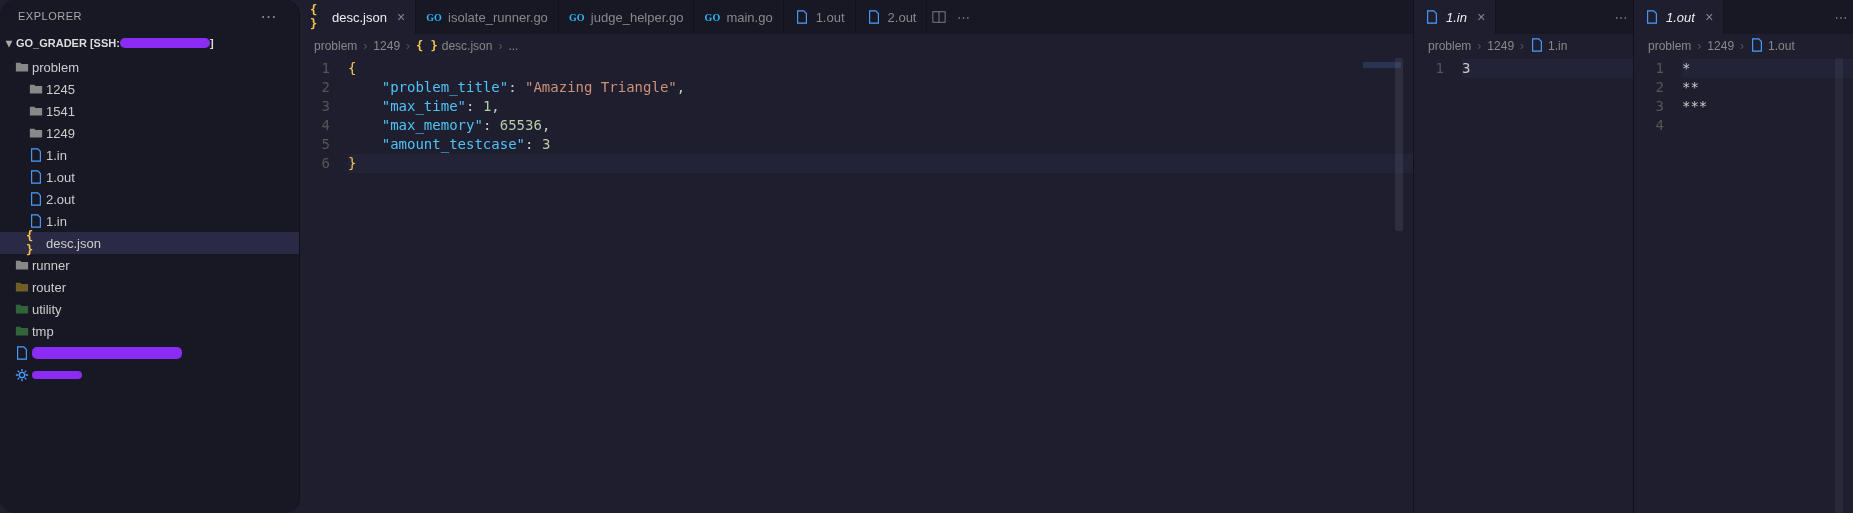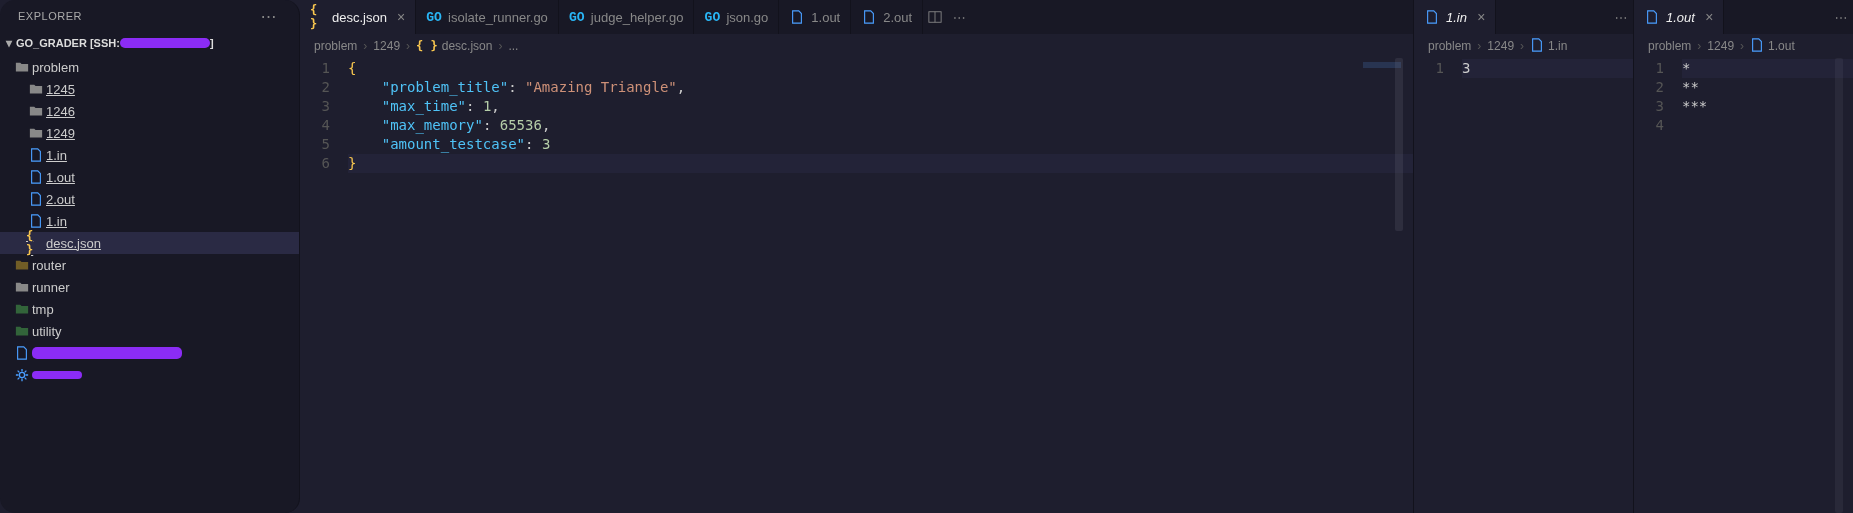--- a/index.html
+++ b/index.html
@@ -50,25 +50,25 @@
 .tree-row {
   display: flex;
   align-items: center;
   height: 22px;
   padding-left: 10px;
   color: #ccc;
   cursor: pointer;
 }
 .tree-row.selected { background: #2a2a44; }
 .tree-row.depth1 { padding-left: 12px; }
-.tree-row.depth2 { padding-left: 26px; text-decoration: underline; }
+.tree-row.depth2 { padding-left: 26px; }
 .tree-row .ficon { width: 20px; display: inline-flex; align-items: center; justify-content: center; }
 .icon-folder { fill: #888; }
 .icon-file { stroke: #4a9eff; fill: none; stroke-width: 1.3; }
-.icon-go { color: #29b6f6; font-size: 13px; font-weight: 700; font-family: Liberation Mono, monospace; }
+.icon-go { color: #29b6f6; font-size: 10px; font-weight: 700; font-family: Liberation Serif, serif; }
 .icon-dot-y { fill: #c9a227; }
 .icon-dot-g { fill: #4caf50; }
 
 .main { flex: 1; display: flex; flex-direction: column; }
 .tabbars { display: flex; background: #181825; }
 .tabbar { display: flex; align-items: center; height: 34px; }
 .tabbar.tb1 { flex: 1; }
 .tabbar.tb2 { width: 220px; border-left: 1px solid #12121c; }
 .tabbar.tb3 { width: 220px; border-left: 1px solid #12121c; }
 .tab {
@@ -177,21 +177,21 @@
           </svg>
         </span>
         <span>1245</span>
       </div>
       <div class="tree-row depth2">
         <span class="ficon">
           <svg width="14" height="14" viewBox="0 0 16 16">
             <path class="icon-folder" d="M1 3h5l1.5 1.5H15v8.5H1z"></path>
           </svg>
         </span>
-        <span>1246</span>
+        <span>1541</span>
       </div>
       <div class="tree-row depth2">
         <span class="ficon">
           <svg width="14" height="14" viewBox="0 0 16 16">
             <path class="icon-folder" d="M1 3h5l1.5 1.5H15v8.5H1z"></path>
           </svg>
         </span>
         <span>1249</span>
       </div>
       <div class="tree-row depth2">
@@ -228,48 +228,48 @@
       </div>
       <div class="tree-row depth2 selected">
         <span class="ficon">
           <span style="color:#f9c74f;font-family:monospace;font-size:12px;font-weight:700">{ }</span>
         </span>
         <span>desc.json</span>
       </div>
       <div class="tree-row depth1">
         <span class="ficon">
           <svg width="14" height="14" viewBox="0 0 16 16">
+            <path class="icon-folder" d="M1 3h5l1.5 1.5H15v8.5H1z"></path>
+          </svg>
+        </span>
+        <span>runner</span>
+      </div>
+      <div class="tree-row depth1">
+        <span class="ficon">
+          <svg width="14" height="14" viewBox="0 0 16 16">
             <path class="icon-dot-y" d="M1 3h5l1.5 1.5H15v8.5H1z" opacity="0.5"></path>
           </svg>
         </span>
         <span>router</span>
       </div>
       <div class="tree-row depth1">
         <span class="ficon">
           <svg width="14" height="14" viewBox="0 0 16 16">
-            <path class="icon-folder" d="M1 3h5l1.5 1.5H15v8.5H1z"></path>
-          </svg>
-        </span>
-        <span>runner</span>
-      </div>
-      <div class="tree-row depth1">
-        <span class="ficon">
-          <svg width="14" height="14" viewBox="0 0 16 16">
             <path class="icon-dot-g" d="M1 3h5l1.5 1.5H15v8.5H1z" opacity="0.5"></path>
           </svg>
         </span>
+        <span>utility</span>
+      </div>
+      <div class="tree-row depth1">
+        <span class="ficon">
+          <svg width="14" height="14" viewBox="0 0 16 16">
+            <path class="icon-dot-g" d="M1 3h5l1.5 1.5H15v8.5H1z" opacity="0.5"></path>
+          </svg>
+        </span>
         <span>tmp</span>
-      </div>
-      <div class="tree-row depth1">
-        <span class="ficon">
-          <svg width="14" height="14" viewBox="0 0 16 16">
-            <path class="icon-dot-g" d="M1 3h5l1.5 1.5H15v8.5H1z" opacity="0.5"></path>
-          </svg>
-        </span>
-        <span>utility</span>
       </div>
       <div class="tree-row depth1">
         <span class="ficon">
           <svg width="14" height="14" viewBox="0 0 16 16">
             <path class="icon-file" d="M3 1h7l3 3v11H3z"></path>
           </svg>
         </span>
         <span class="redact lg"></span>
       </div>
       <div class="tree-row depth1">
@@ -303,21 +303,21 @@
         <div class="tab">
           <span class="ficon">
             <span class="icon-go">GO</span>
           </span>
           <span>judge_helper.go</span>
         </div>
         <div class="tab">
           <span class="ficon">
             <span class="icon-go">GO</span>
           </span>
-          <span>json.go</span>
+          <span>main.go</span>
         </div>
         <div class="tab">
           <span class="ficon">
             <svg width="14" height="14" viewBox="0 0 16 16">
               <path class="icon-file" d="M3 1h7l3 3v11H3z"></path>
             </svg>
           </span>
           <span>1.out</span>
         </div>
         <div class="tab">

